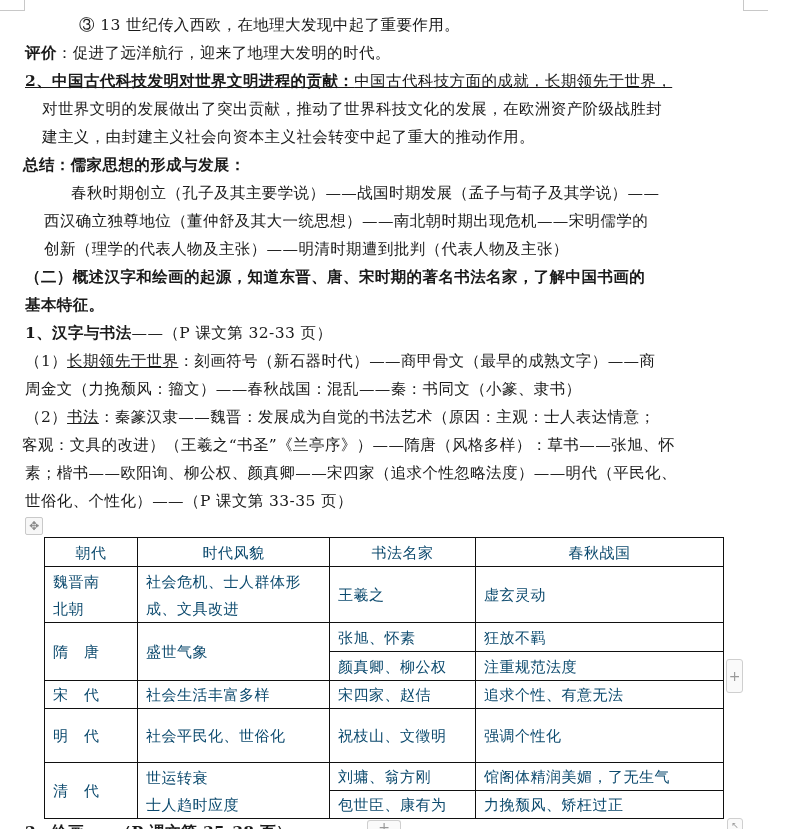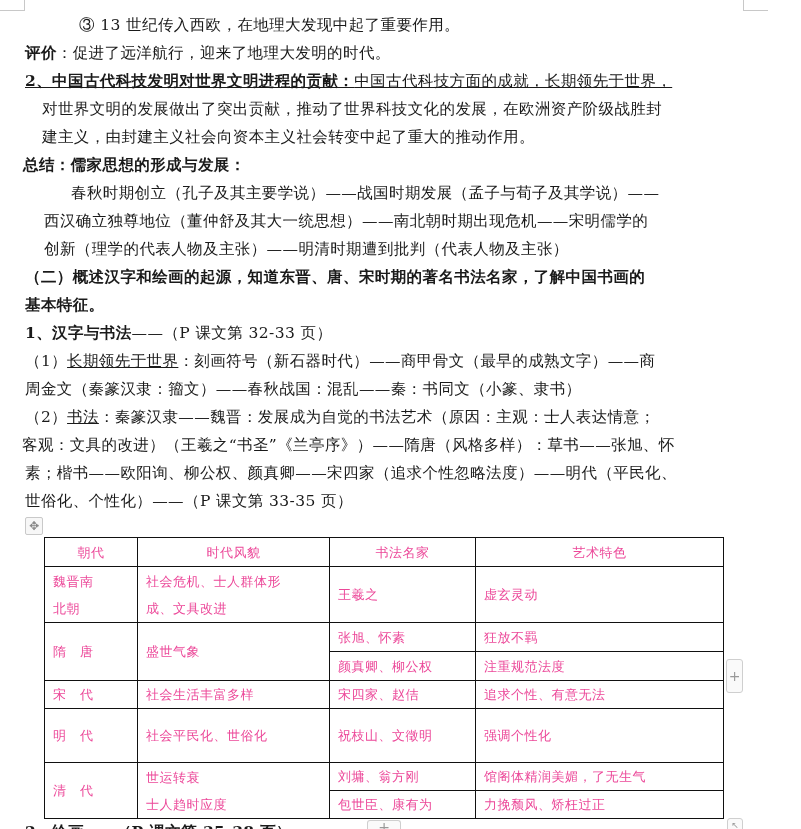--- a/index.html
+++ b/index.html
@@ -8,21 +8,21 @@
     background: #ffffff; color: #1a1a1a;
     font-family: "DejaVu Serif", "Liberation Serif", serif;
     font-size: 15.5px;
   }
   .line { position: absolute; white-space: nowrap; line-height: 20px; letter-spacing: 0.4px; }
   .b { font-weight: bold; }
   .u { text-decoration: underline; }
   .corner-mark { position: absolute; border-color: #c8c8c8; border-style: solid; width: 24px; height: 10px; }
   table.dyn {
     position: absolute; left: 44px; top: 537px; border-collapse: collapse;
-    font-family: Liberation Serif, serif; font-size: 13px; color: #ec4899;
+    font-family: Liberation Sans, sans-serif; font-size: 15px; color: #0c4a6e;
   }
   table.dyn td { border: 1.5px solid #111; padding: 0 0 0 8px; vertical-align: middle; line-height: 27px; letter-spacing: 0.5px; }
   table.dyn td.hd { text-align: center; padding: 0; }
   .move-handle {
     position: absolute; left: 25px; top: 517px; width: 16px; height: 16px;
     border: 1px solid #c9c9c9; border-radius: 2px; background: #f7f7f7;
     color: #888; font-size: 12px; line-height: 16px; text-align: center;
     font-family: "DejaVu Sans", sans-serif;
   }
   .add-btn {
@@ -56,21 +56,21 @@
 <div class="line b" style="left:25px;top:267px;">（二）概述汉字和绘画的起源，知道东晋、唐、宋时期的著名书法名家，了解中国书画的</div>
 <div class="line b" style="left:25px;top:295px;">基本特征。</div>
 
 <div class="line" style="left:25px;top:323px;">
   <span class="b">1、汉字与书法</span><span>——（P 课文第 32-33 页）</span>
 </div>
 
 <div class="line" style="left:25px;top:351px;">
   <span>（1）</span><span class="u">长期领先于世界</span><span>：刻画符号（新石器时代）——商甲骨文（最早的成熟文字）——商</span>
 </div>
-<div class="line" style="left:25px;top:379px;">周金文（秦篆汉隶：籀文）——春秋战国：混乱——秦：书同文（小篆、隶书）</div>
+<div class="line" style="left:25px;top:379px;">周金文（力挽颓风：籀文）——春秋战国：混乱——秦：书同文（小篆、隶书）</div>
 
 <div class="line" style="left:25px;top:407px;">
   <span>（2）</span><span class="u">书法</span><span>：秦篆汉隶——魏晋：发展成为自觉的书法艺术（原因：主观：士人表达情意；</span>
 </div>
 <div class="line" style="left:22px;top:435px;">客观：文具的改进）（王羲之“书圣”《兰亭序》）——隋唐（风格多样）：草书——张旭、怀</div>
 <div class="line" style="left:25px;top:463px;">素；楷书——欧阳询、柳公权、颜真卿——宋四家（追求个性忽略法度）——明代（平民化、</div>
 <div class="line" style="left:25px;top:491px;">世俗化、个性化）——（P 课文第 33-35 页）</div>
 
 <div class="move-handle">✥</div>
 
@@ -79,21 +79,21 @@
     <col style="width:93px">
       <col style="width:192px">
       <col style="width:146px">
       <col style="width:248px">
   </colgroup>
   <tbody>
       <tr style="height:29px;">
     <td class="hd">朝代</td>
     <td class="hd">时代风貌</td>
     <td class="hd">书法名家</td>
-    <td class="hd">艺术特色</td>
+    <td class="hd">春秋战国</td>
   </tr>
   <tr style="height:56px;">
     <td>
       <div>魏晋南</div>
       <div>北朝</div>
     </td>
     <td>
       <div>社会危机、士人群体形</div>
       <div>成、文具改进</div>
     </td>

